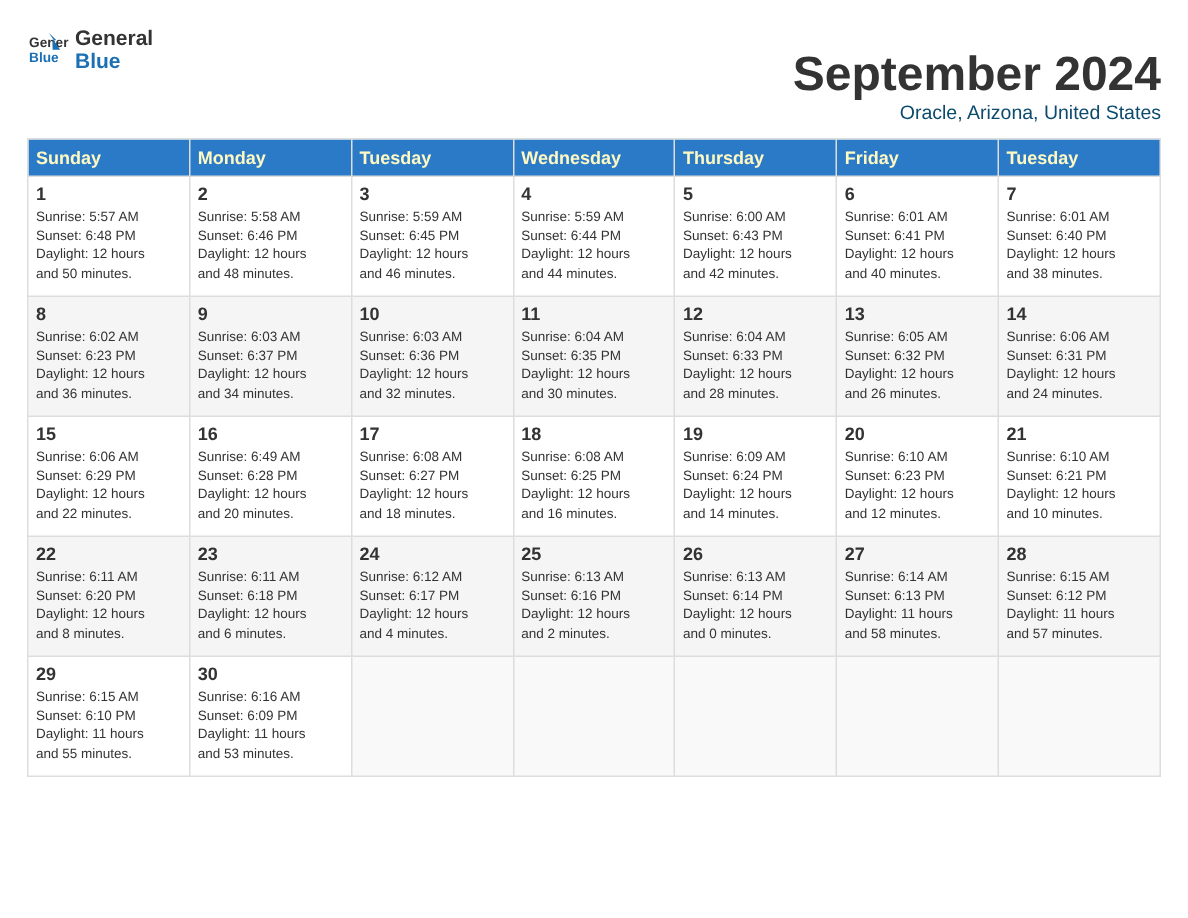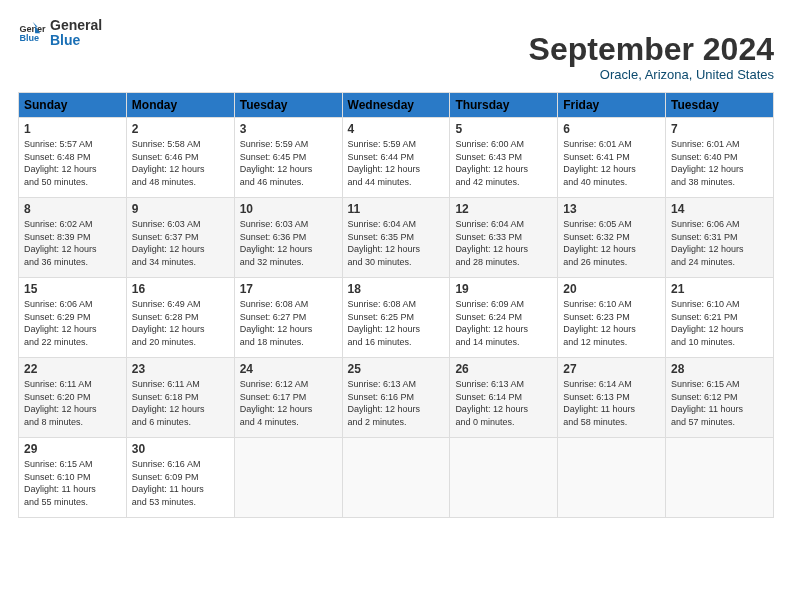--- a/index.html
+++ b/index.html
@@ -43,21 +43,21 @@
       font-size: 13px;
       color: #0c4a6e;
     }
     table {
       width: 100%;
       border-collapse: collapse;
       table-layout: fixed;
     }
     thead tr th {
       background-color: #2a7ac7;
-      color: #000000;
+      color: #fef9c3;
       font-size: 12px;
       font-weight: bold;
       padding: 5px 5px;
       text-align: left;
       border: 1px solid #ddd;
     }
     tbody tr td {
       vertical-align: top;
       font-size: 9.5px;
       color: #333;
@@ -167,21 +167,21 @@
             <div class="day-info" style="white-space: pre-line;">Sunrise: 6:01 AM
 Sunset: 6:40 PM
 Daylight: 12 hours
 and 38 minutes.</div>
           </td>
         </tr>
         <tr>
           <td>
             <span class="day-num">8</span>
             <div class="day-info" style="white-space: pre-line;">Sunrise: 6:02 AM
-Sunset: 8:39 PM
+Sunset: 6:23 PM
 Daylight: 12 hours
 and 36 minutes.</div>
           </td>
           <td>
             <span class="day-num">9</span>
             <div class="day-info" style="white-space: pre-line;">Sunrise: 6:03 AM
 Sunset: 6:37 PM
 Daylight: 12 hours
 and 34 minutes.</div>
           </td>

